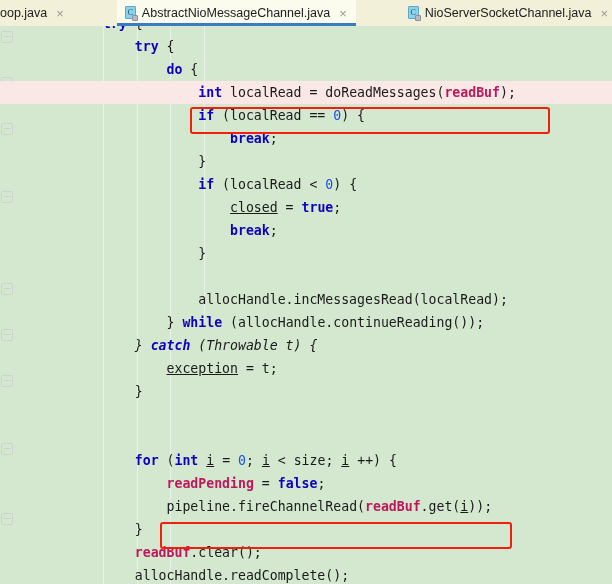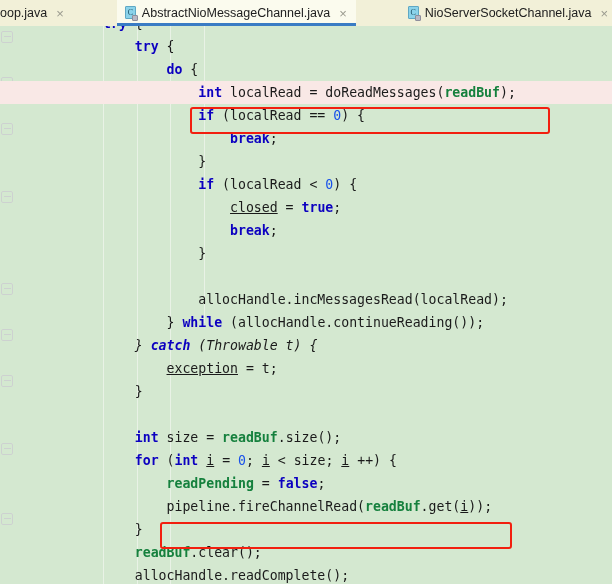--- a/index.html
+++ b/index.html
@@ -92,21 +92,21 @@
   .line{
     position:relative;height:23px;white-space:pre;
     padding-left:0;color:#1a1a1a;
   }
   .line .txt{display:inline-block;padding-left:0;}
   .line.caret{ background:#f9e8e6; }
 
   
   .kw{color:#0c00c0;font-weight:bold;}
   .num{color:#1750eb;}
-  .fld{color:#15803d;font-weight:bold;}
+  .fld{color:#be185d;font-weight:bold;}
   .und{text-decoration:underline;}
   .pl{color:#1a1a1a;}
 
   
   .redbox{
     position:absolute;border:2px solid #f21f0f;border-radius:3px;
     z-index:12;pointer-events:none;box-sizing:border-box;
   }
   #redbox1{ left:190px; top:84px; width:360px; height:27px; }
   #redbox2{ left:160px; top:499px; width:352px; height:27px; }
@@ -179,21 +179,20 @@
         <div class="line" style="position: absolute; left: 0px; top: 173px; width: 612px;"><span class="txt" style="margin-left: 230.04px;"><span class="und">closed</span><span class="pl"> = </span><span class="kw">true</span><span class="pl">;</span></span></div>
         <div class="line" style="position: absolute; left: 0px; top: 196px; width: 612px;"><span class="txt" style="margin-left: 230.04px;"><span class="kw">break</span><span class="pl">;</span></span></div>
         <div class="line" style="position: absolute; left: 0px; top: 219px; width: 612px;"><span class="txt" style="margin-left: 198.28px;"><span class="pl">}</span></span></div>
         <div class="line" style="position: absolute; left: 0px; top: 242px; width: 612px;"><span class="txt" style="margin-left: 103px;"><span class="pl"></span></span></div>
         <div class="line" style="position: absolute; left: 0px; top: 265px; width: 612px;"><span class="txt" style="margin-left: 198.28px;"><span class="pl">allocHandle.incMessagesRead(localRead);</span></span></div>
         <div class="line" style="position: absolute; left: 0px; top: 288px; width: 612px;"><span class="txt" style="margin-left: 166.52px;"><span class="pl">} </span><span class="kw">while</span><span class="pl"> (allocHandle.continueReading());</span></span></div>
         <div class="line" style="position: absolute; left: 0px; top: 311px; width: 612px; font-style: italic;"><span class="txt" style="margin-left: 134.76px;"><span class="pl">} </span><span class="kw">catch</span><span class="pl"> (Throwable t) {</span></span></div>
         <div class="line" style="position: absolute; left: 0px; top: 334px; width: 612px;"><span class="txt" style="margin-left: 166.52px;"><span class="und">exception</span><span class="pl"> = t;</span></span></div>
         <div class="line" style="position: absolute; left: 0px; top: 357px; width: 612px;"><span class="txt" style="margin-left: 134.76px;"><span class="pl">}</span></span></div>
         <div class="line" style="position: absolute; left: 0px; top: 380px; width: 612px;"><span class="txt" style="margin-left: 103px;"><span class="pl"></span></span></div>
-        <div class="line" style="position: absolute; left: 0px; top: 403px; width: 612px;"><span class="txt" style="margin-left: 134.76px;"><span class="kw">int</span><span class="pl"> size = </span><span class="fld">readBuf</span><span class="pl">.size();</span></span></div>
         <div class="line" style="position: absolute; left: 0px; top: 426px; width: 612px;"><span class="txt" style="margin-left: 134.76px;"><span class="kw">for</span><span class="pl"> (</span><span class="kw">int</span><span class="pl"> </span><span class="und">i</span><span class="pl"> = </span><span class="num">0</span><span class="pl">; </span><span class="und">i</span><span class="pl"> &lt; size; </span><span class="und">i</span><span class="pl"> ++) {</span></span></div>
         <div class="line" style="position: absolute; left: 0px; top: 449px; width: 612px;"><span class="txt" style="margin-left: 166.52px;"><span class="fld">readPending</span><span class="pl"> = </span><span class="kw">false</span><span class="pl">;</span></span></div>
         <div class="line" style="position: absolute; left: 0px; top: 472px; width: 612px;"><span class="txt" style="margin-left: 166.52px;"><span class="pl">pipeline.fireChannelRead(</span><span class="fld">readBuf</span><span class="pl">.get(</span><span class="und">i</span><span class="pl">));</span></span></div>
         <div class="line" style="position: absolute; left: 0px; top: 495px; width: 612px;"><span class="txt" style="margin-left: 134.76px;"><span class="pl">}</span></span></div>
         <div class="line" style="position: absolute; left: 0px; top: 518px; width: 612px;"><span class="txt" style="margin-left: 134.76px;"><span class="fld">readBuf</span><span class="pl">.clear();</span></span></div>
         <div class="line" style="position: absolute; left: 0px; top: 541px; width: 612px;"><span class="txt" style="margin-left: 134.76px;"><span class="pl">allocHandle.readComplete();</span></span></div>
       </div>
 
     <div class="redbox" id="redbox1"></div>
     <div class="redbox" id="redbox2"></div>

